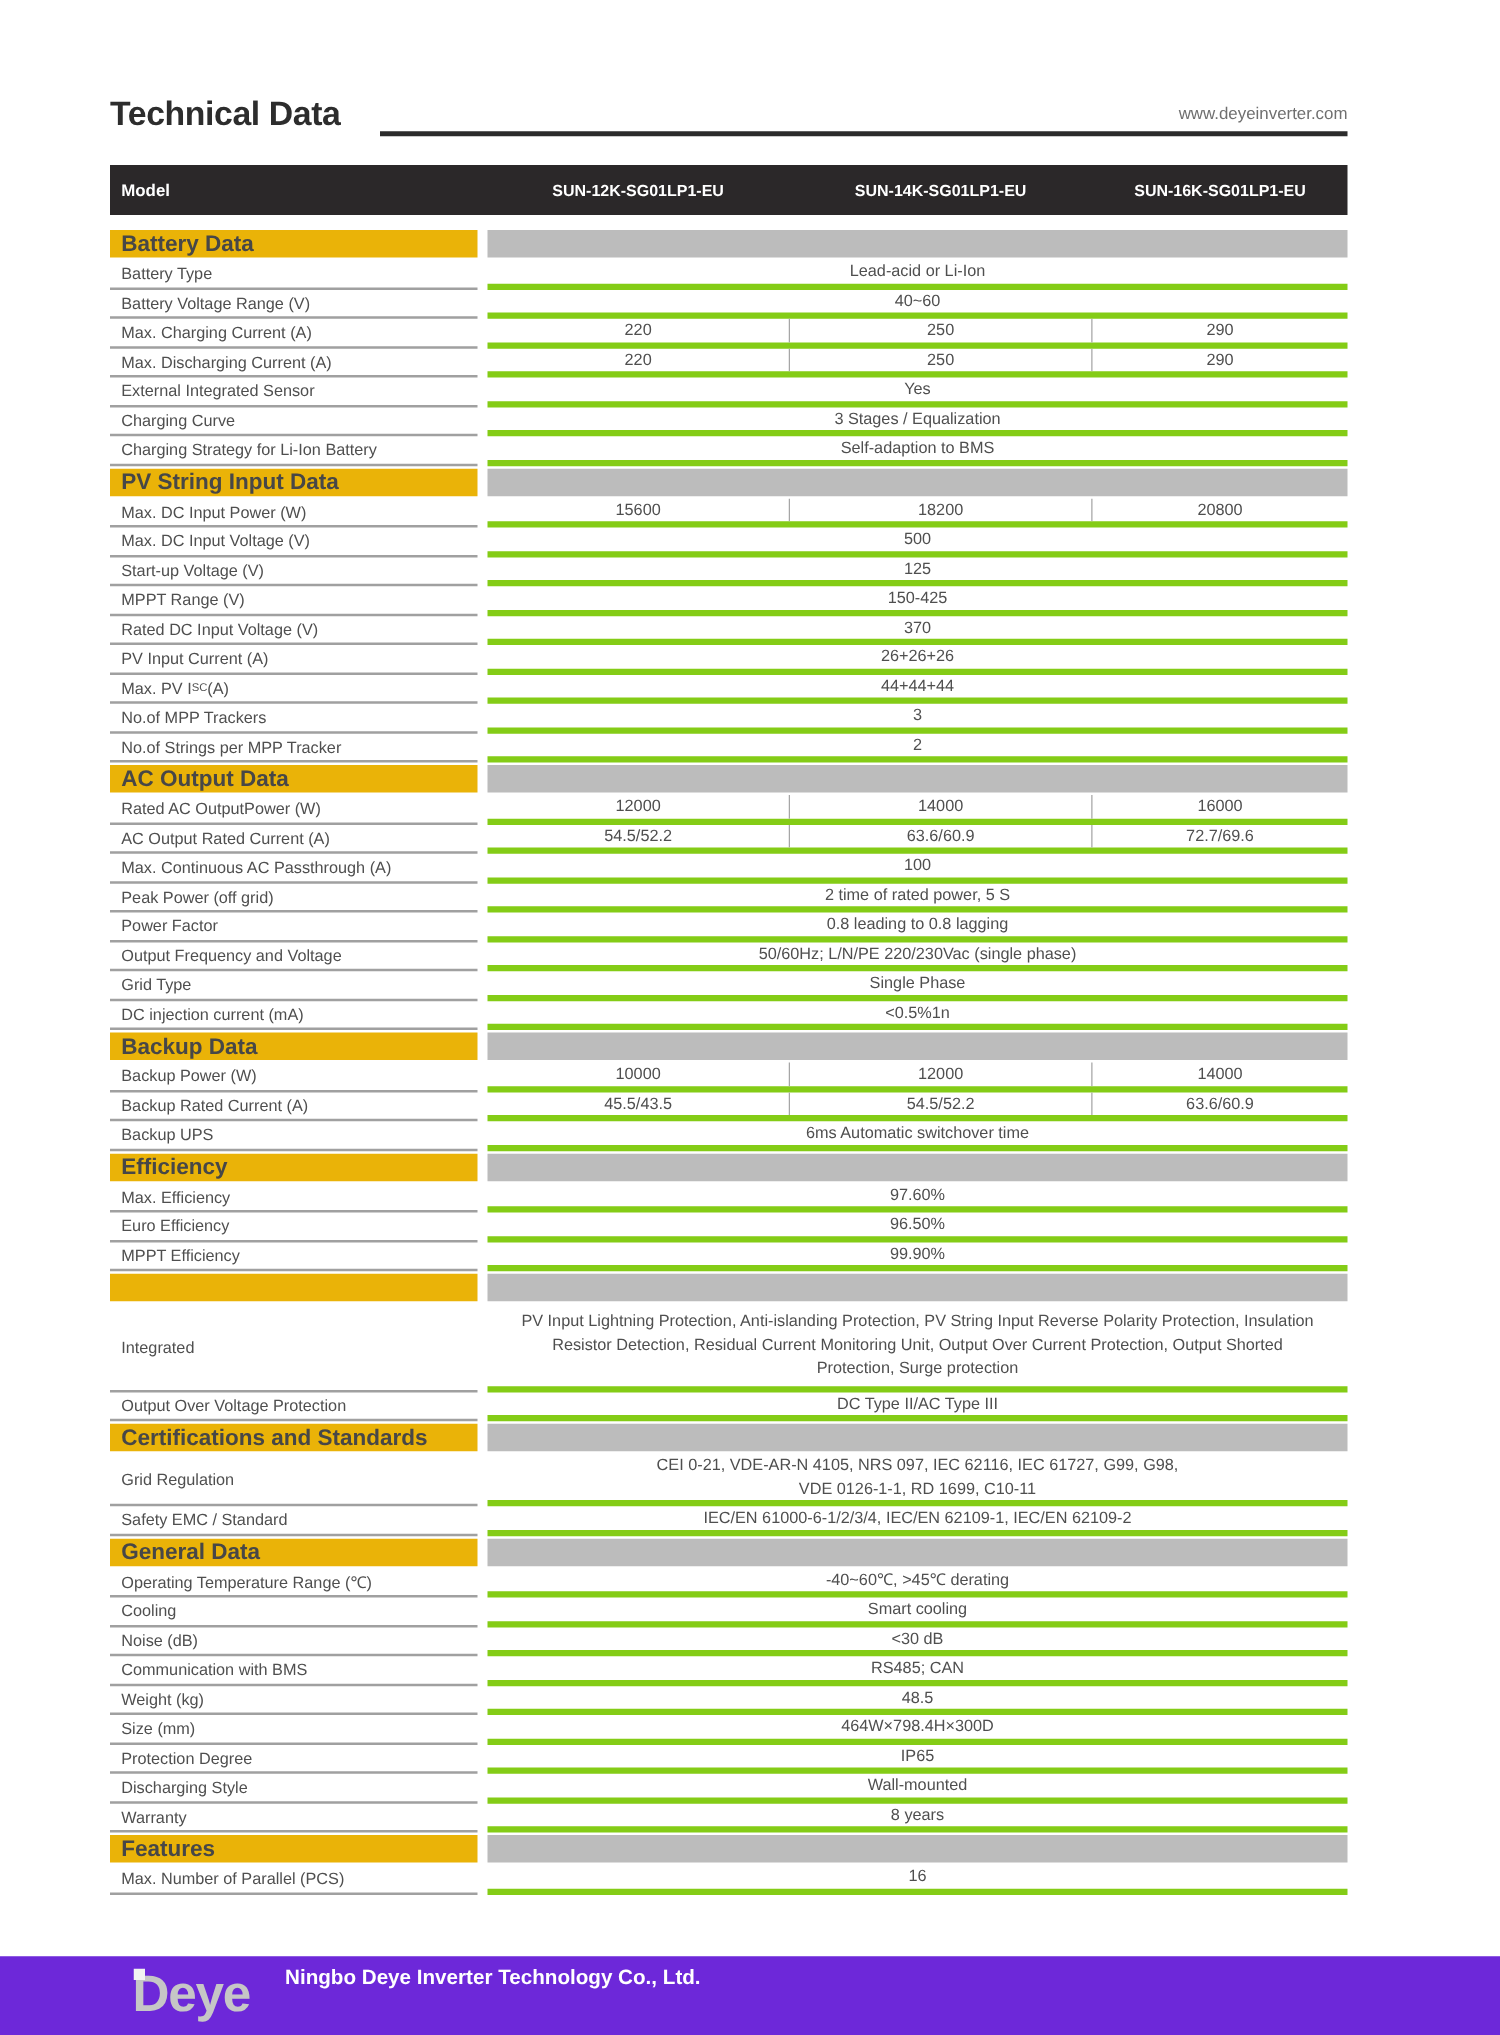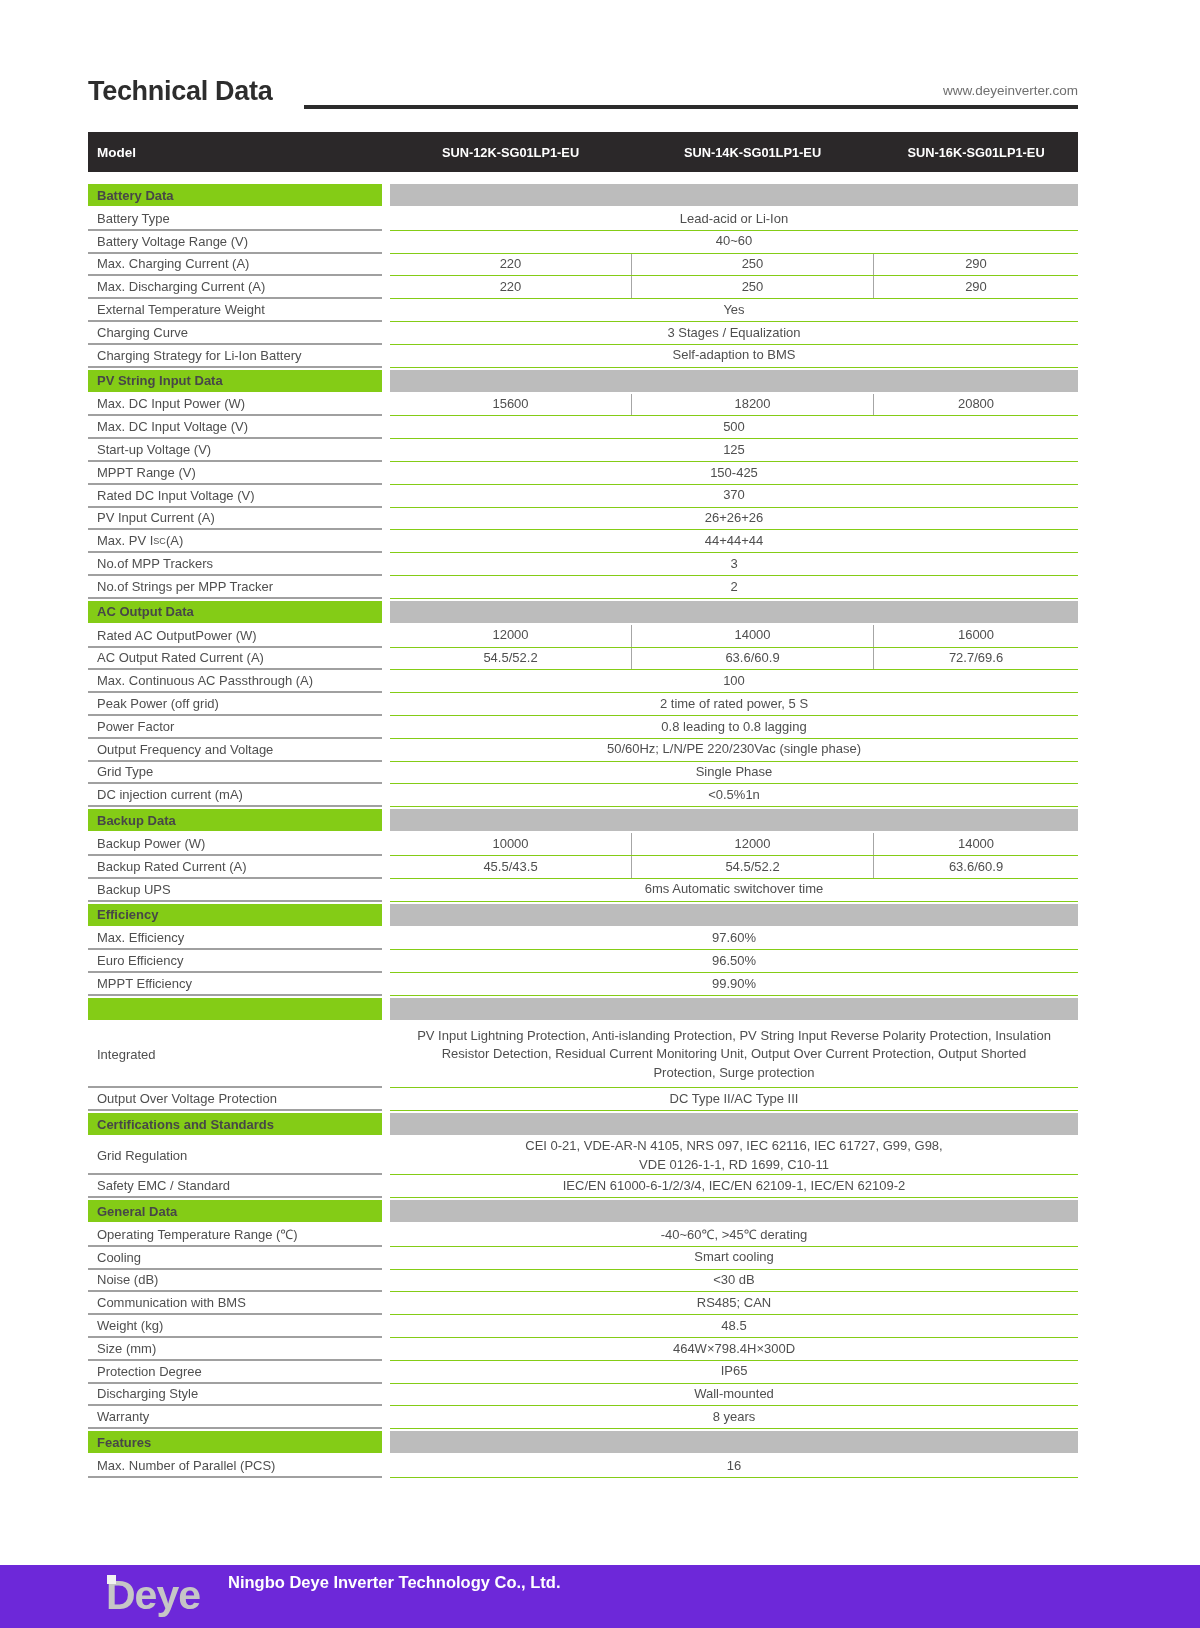--- a/index.html
+++ b/index.html
@@ -16,28 +16,28 @@
 
   
   .model-bar { display:flex; align-items:center; height:40px; background:#2b2829; margin-top:20px; }
   .model-label { width:302px; padding-left:9px; color:#fff; font-weight:bold; font-size:13.5px; }
   .model-cell { color:#fff; font-weight:bold; font-size:12.8px; text-align:center; }
   .model-cell.m0 { width:241px; } .model-cell.m1 { width:243px; } .model-cell.m2 { width:204px; }
 
   
   .table { margin-top:12px; }
   .sec { display:flex; height:22px; margin:2px 0; }
-  .sec-label { width:294px; background:#84cc16; display:flex; align-items:center;
-               padding-left:9px; font-weight:bold; font-size:13px; color:#474747; }
+  .sec-label { width:294px; background:#eab308; display:flex; align-items:center;
+               padding-left:9px; font-weight:bold; font-size:18px; color:#474747; }
   .sec-val { width:688px; background:#bcbcbc; }
   .row { display:flex; min-height:22.8px; }
   .row-gap { width:8px; }
   .row-label { width:294px; border-bottom:2px solid #a0a0a0; display:flex; align-items:center;
                padding-left:9px; font-size:13px; color:#4f4f4f; }
-  .row-vals { width:688px; border-bottom:1px solid #84cc16; display:flex; }
+  .row-vals { width:688px; border-bottom:5px solid #84cc16; display:flex; }
   .val { display:flex; align-items:center; justify-content:center; text-align:center;
          font-size:13px; color:#4f4f4f; line-height:18.5px; }
   .val.w0 { width:241px; } .val.w1 { width:243px; border-left:1px solid #a6a6a6; border-right:1px solid #a6a6a6; }
   .val.w2 { width:204px; }
   .val.span { width:100%; }
   .val.wide { padding:5px 20px; }
   sub { font-size:9px; }
 
   
   .footer { position:absolute; left:0; top:1565px; width:1200px; height:63px; background:#6d28d9; }
@@ -100,21 +100,21 @@
         <div class="row">
           <div class="row-label">Max. Discharging Current (A)</div>
           <div class="row-gap"></div>
           <div class="row-vals">
             <div class="val w0">220</div>
             <div class="val w1">250</div>
             <div class="val w2">290</div>
           </div>
         </div>
         <div class="row">
-          <div class="row-label">External Temperature Weight</div>
+          <div class="row-label">External Integrated Sensor</div>
           <div class="row-gap"></div>
           <div class="row-vals">
             <div class="val span">Yes</div>
           </div>
         </div>
         <div class="row">
           <div class="row-label">Charging Curve</div>
           <div class="row-gap"></div>
           <div class="row-vals">
             <div class="val span">3 Stages / Equalization</div>

